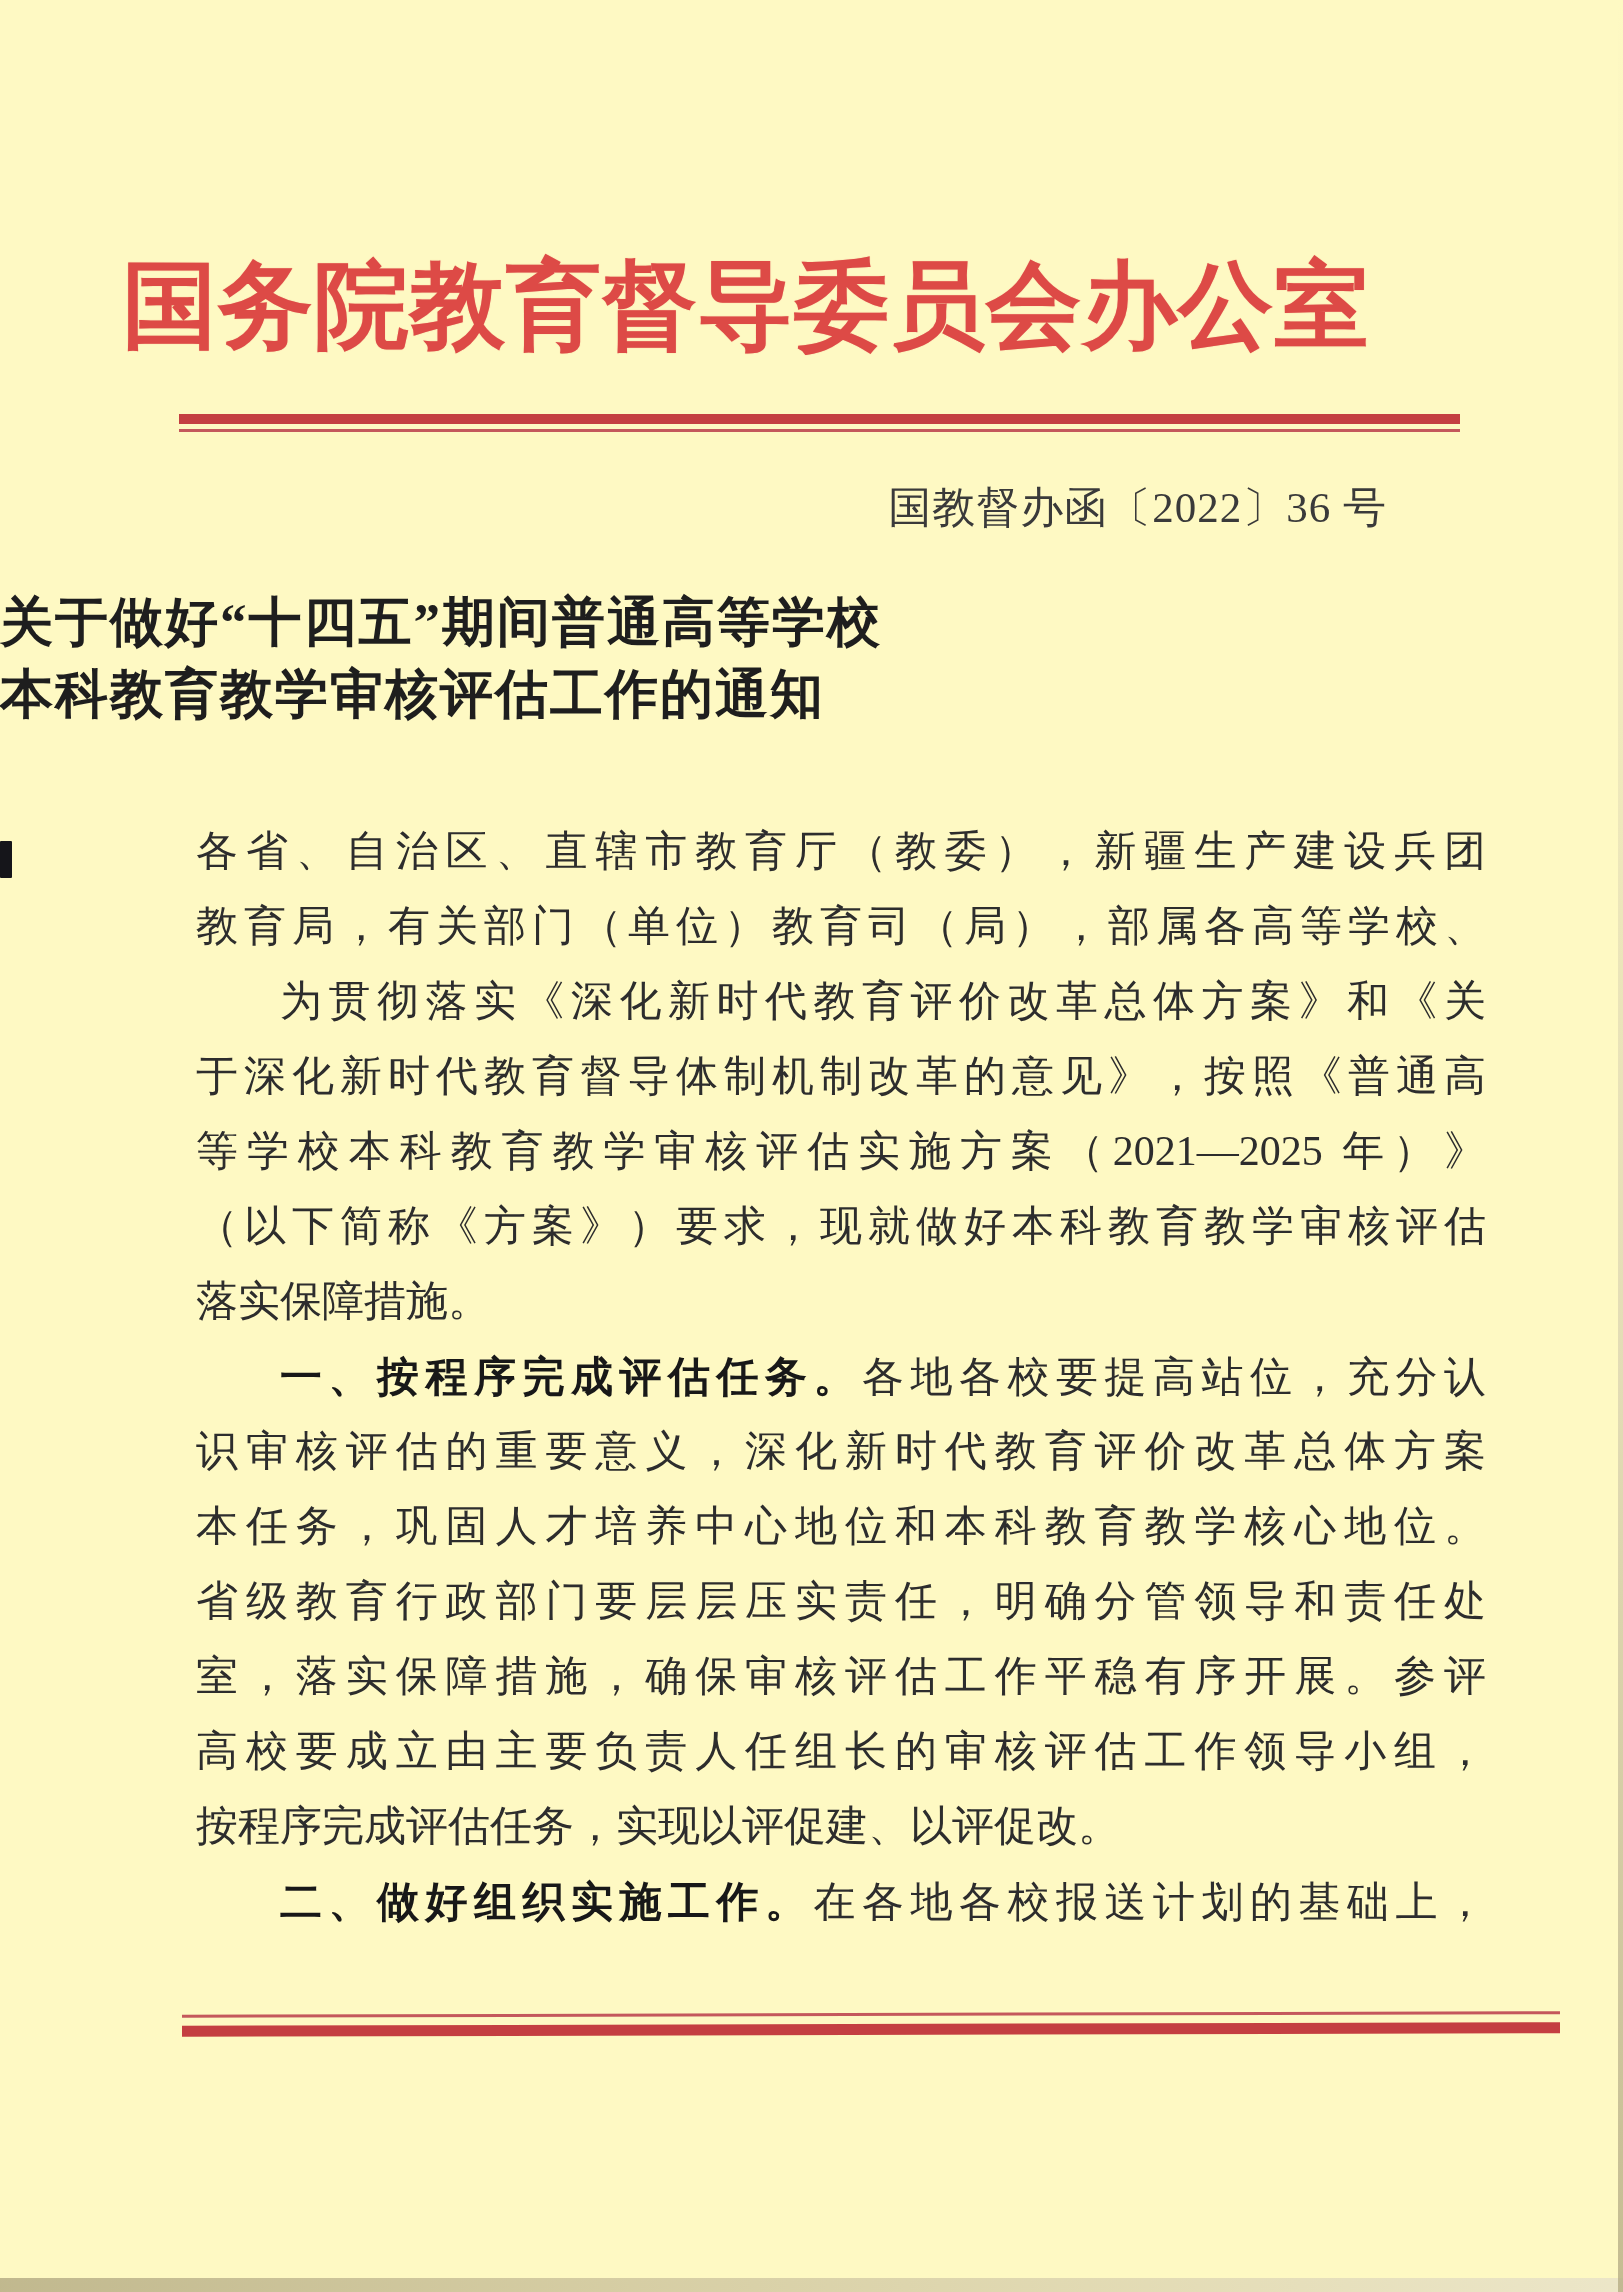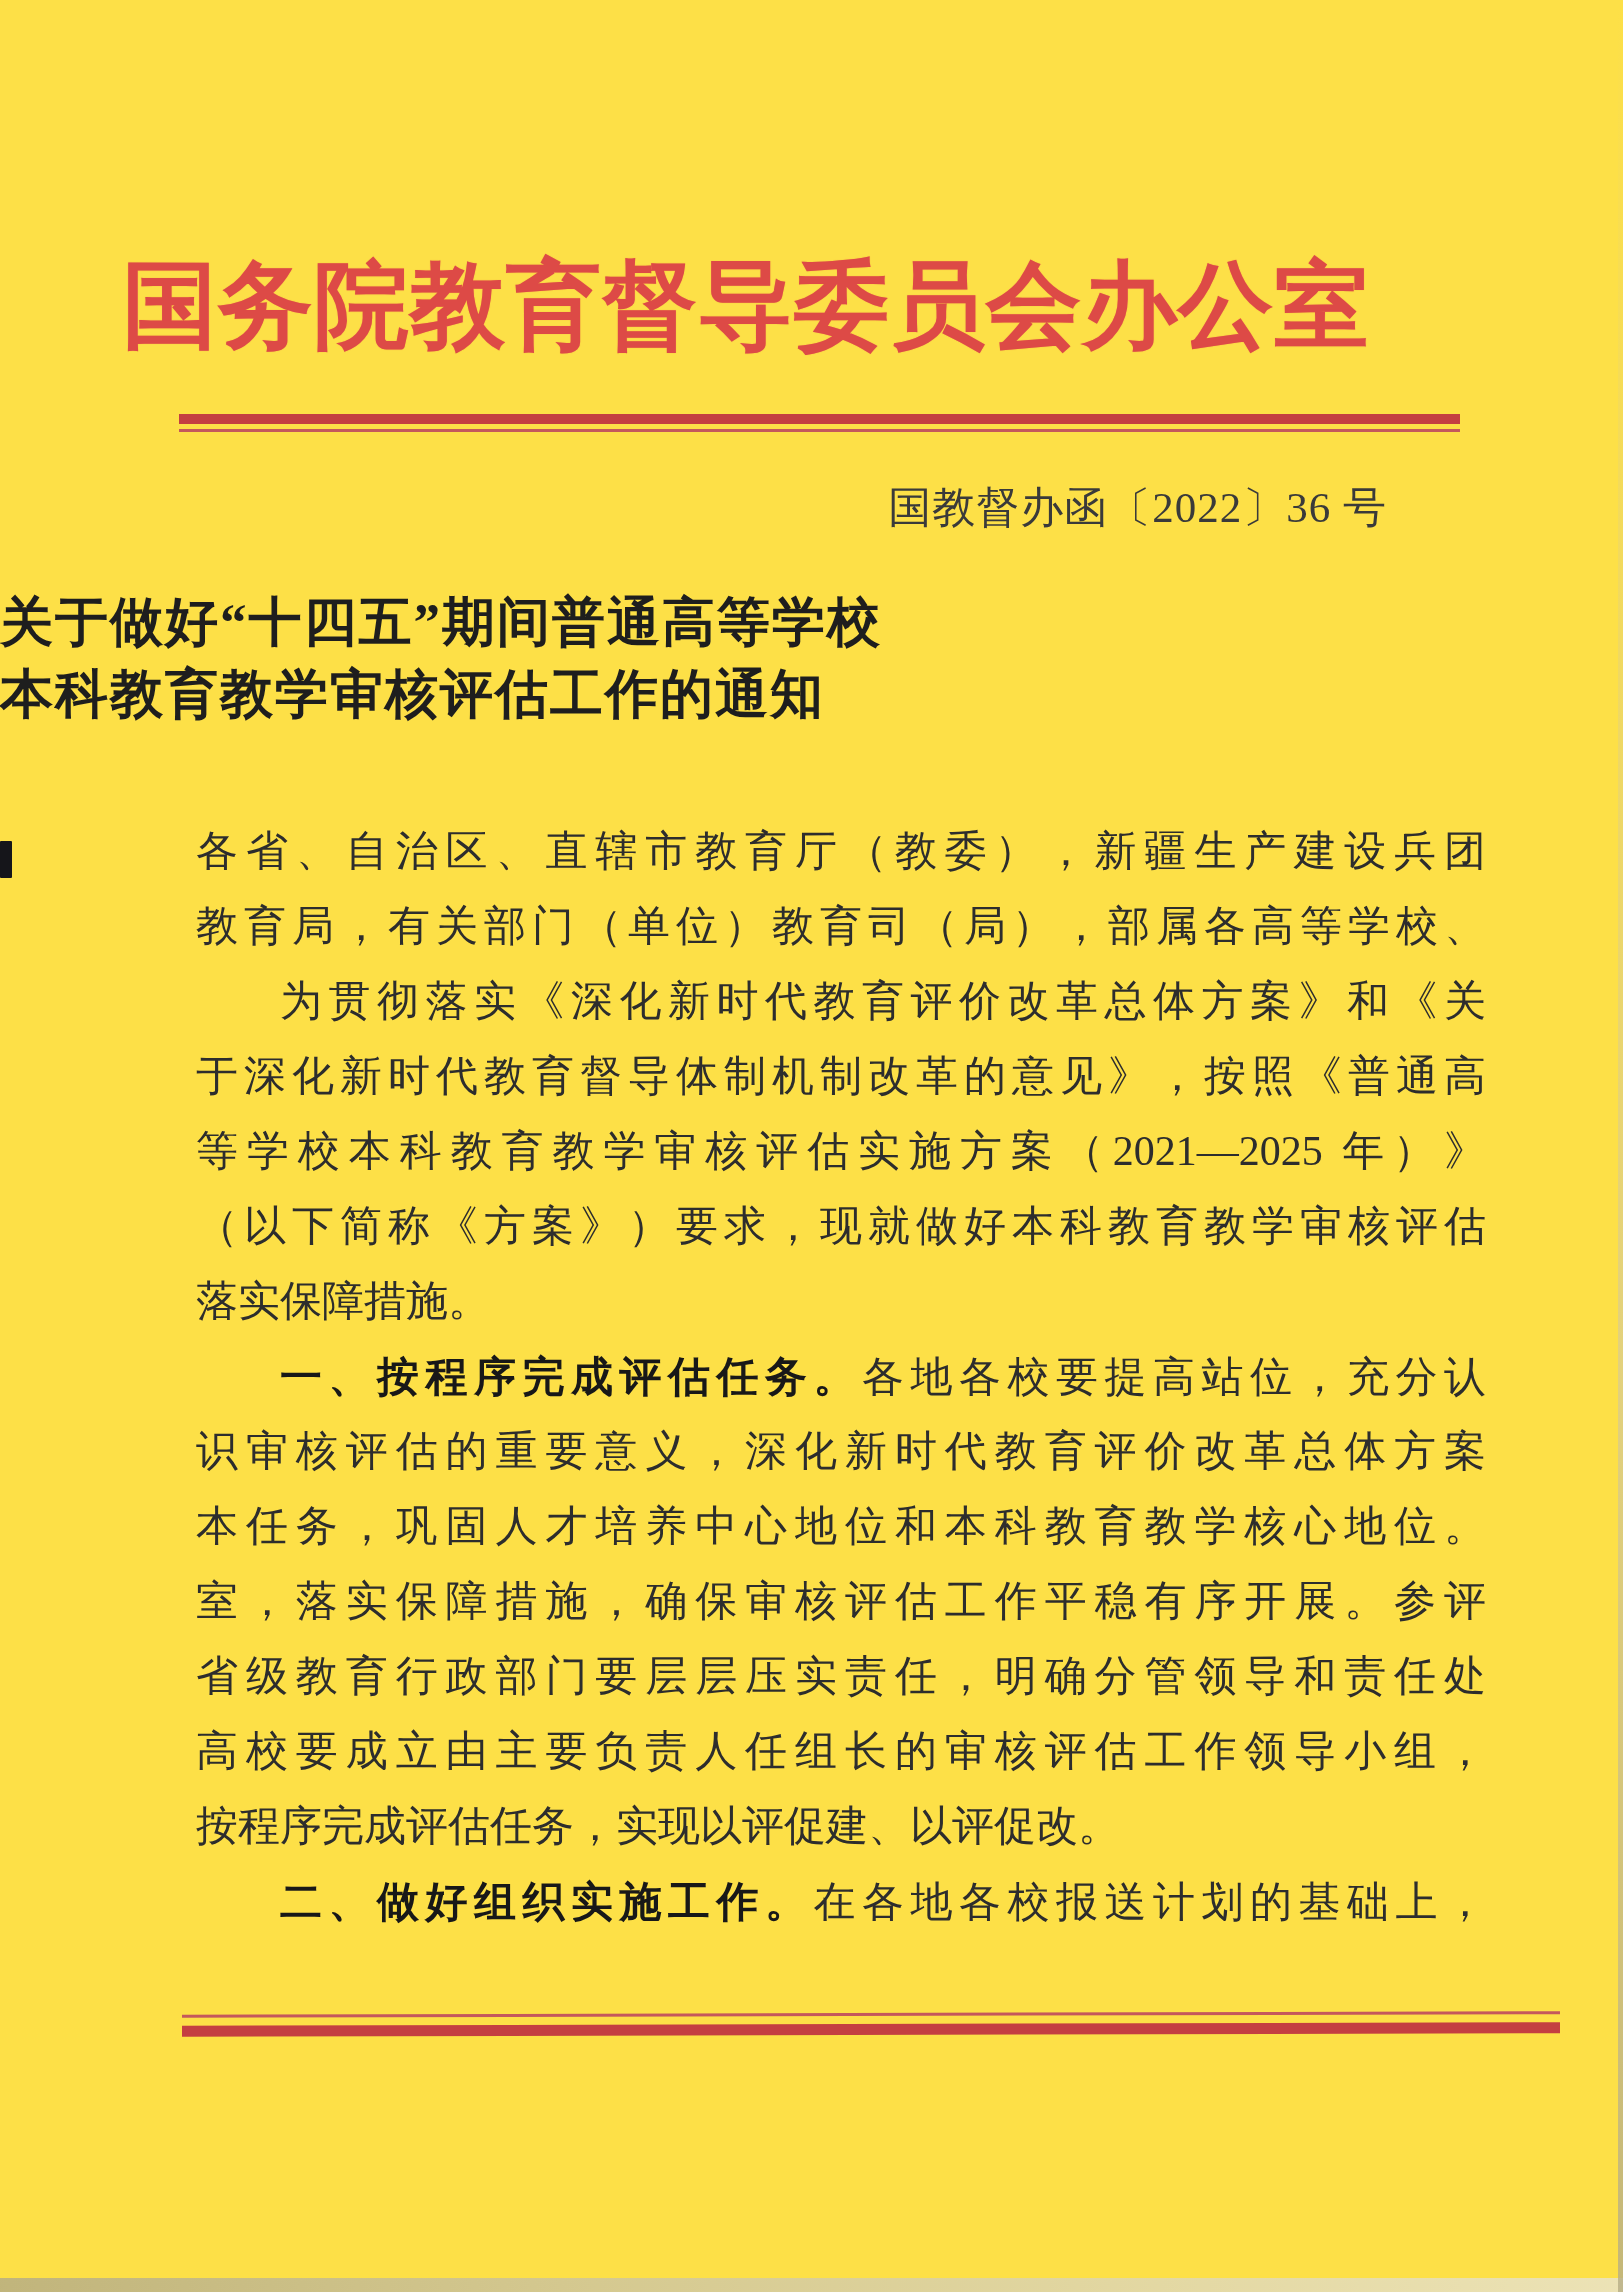--- a/index.html
+++ b/index.html
@@ -1,19 +1,19 @@
 <!DOCTYPE html>
 <html style="--header_red: #dd4a46; --rule_red: #c43f41; --rule_red_light: #c4585c;"><head>
 <meta charset="utf-8">
 <style>
   html,body { margin:0; padding:0; background:#efeeea; }
   .page {
     position:relative;
     width:1623px; height:2293px;
-    background:#fde047;
+    background:#fef9c3;
     overflow:hidden;
     font-family:"Liberation Serif","DejaVu Serif",serif;
     color:#2d2d2d;
   }
   
   .header-org {
     position:absolute; top:245px; left:0; width:1492px;
     text-align:center;
     font-size:95px; font-weight:700; line-height:1.3;
     letter-spacing:1px;
@@ -85,22 +85,22 @@
     <div class="line"><span>各省、自治区、直辖市教育厅（教委），新疆生产建设兵团</span></div>
     <div class="line"><span>教育局，有关部门（单位）教育司（局），部属各高等学校、</span></div>
     <div class="line indent"><span>为贯彻落实《深化新时代教育评价改革总体方案》和《关</span></div>
     <div class="line"><span>于深化新时代教育督导体制机制改革的意见》，按照《普通高</span></div>
     <div class="line"><span>等学校本科教育教学审核评估实施方案（2021—2025 年）》</span></div>
     <div class="line"><span>（以下简称《方案》）要求，现就做好本科教育教学审核评估</span></div>
     <div class="line short"><span>落实保障措施。</span></div>
     <div class="line indent"><span class="b">一、按程序完成评估任务。</span><span>各地各校要提高站位，充分认</span></div>
     <div class="line"><span>识审核评估的重要意义，深化新时代教育评价改革总体方案</span></div>
     <div class="line"><span>本任务，巩固人才培养中心地位和本科教育教学核心地位。</span></div>
+    <div class="line"><span>省级教育行政部门要层层压实责任，明确分管领导和责任处</span></div>
     <div class="line"><span>室，落实保障措施，确保审核评估工作平稳有序开展。参评</span></div>
-    <div class="line"><span>省级教育行政部门要层层压实责任，明确分管领导和责任处</span></div>
     <div class="line"><span>高校要成立由主要负责人任组长的审核评估工作领导小组，</span></div>
     <div class="line short"><span>按程序完成评估任务，实现以评促建、以评促改。</span></div>
     <div class="line indent"><span class="b">二、做好组织实施工作。</span><span>在各地各校报送计划的基础上，</span></div>
   </div>
 
   <div class="rule rule-bottom-thin"></div>
   <div class="rule rule-bottom-thick"></div>
 
   <div class="scan-mark-left"></div>
   <div class="scan-edge-bottom"></div>

